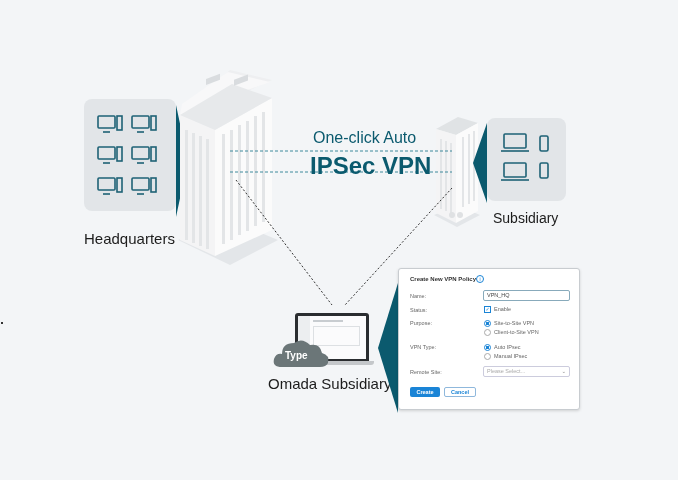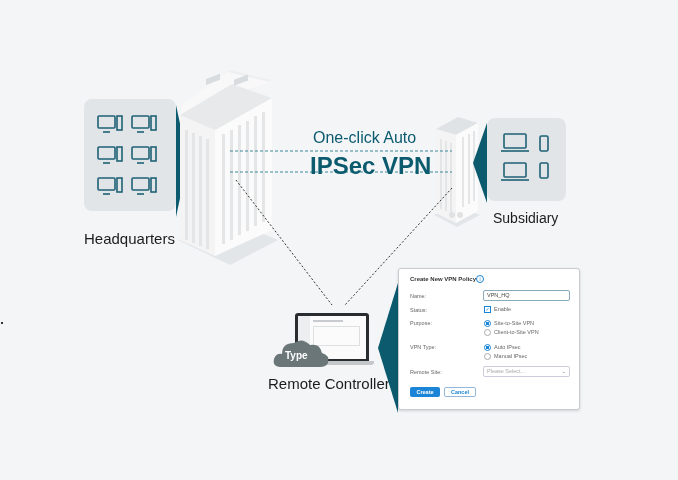--- a/index.html
+++ b/index.html
@@ -130,21 +130,21 @@
     <div style="position:absolute;left:15px;top:4px;width:30px;height:2px;background:#c8ccd0;"></div>
     <div style="position:absolute;left:15px;top:10px;width:45px;height:18px;border:1px solid #dde0e3;"></div>
     <div style="position:absolute;left:15px;top:32px;width:6px;height:3px;background:#1a84d6;"></div>
   </div>
 </div>
 <div class="abs" style="left:290px;top:361px;width:84px;height:4px;background:#c4c7ca;border-radius:0 0 3px 3px;"></div>
 <svg class="abs" style="left:272px;top:335px;" width="58" height="34">
   <path d="M10,32 Q0,32 2,24 Q4,18 10,19 Q10,8 22,8 Q30,2 38,10 Q48,8 50,18 Q58,20 56,28 Q54,32 48,32 Z" fill="#6b7678"></path>
 </svg>
 <div class="abs" style="left:285px;top:350px;color:#fff;font-size:10px;font-weight:bold;">Type</div>
-<div class="abs label" style="left:268px;top:375px;font-size:15px;">Remote Controller</div>
+<div class="abs label" style="left:268px;top:375px;font-size:15px;">Omada Subsidiary</div>
 
 <div class="abs" style="left:378px;top:283px;width:0;height:0;border-top:65px solid transparent;border-bottom:65px solid transparent;border-right:20px solid #0b5a6e;"></div>
 
 <div class="abs dialog" style="left:398px;top:268px;width:180px;height:140px;">
   <div class="abs title" style="left:11px;top:7px;">Create New VPN Policy</div>
   <div class="abs" style="left:77px;top:6px;width:6px;height:6px;border:1px solid #1a84d6;border-radius:50%;font-size:5px;line-height:6px;text-align:center;color:#1a84d6;">i</div>
 
   <div class="row-label" style="top:24px;">Name:</div>
   <div class="input" style="left:84px;top:21px;width:82px;padding-left:3px;line-height:9px;color:#444;"><span>VPN_HQ</span></div>
 

